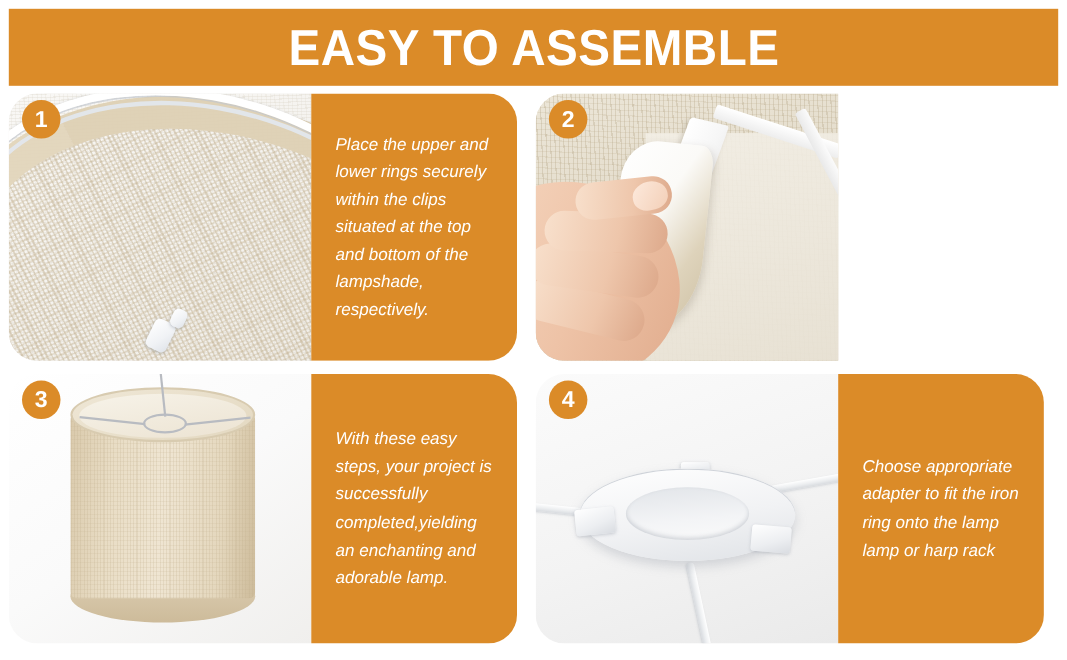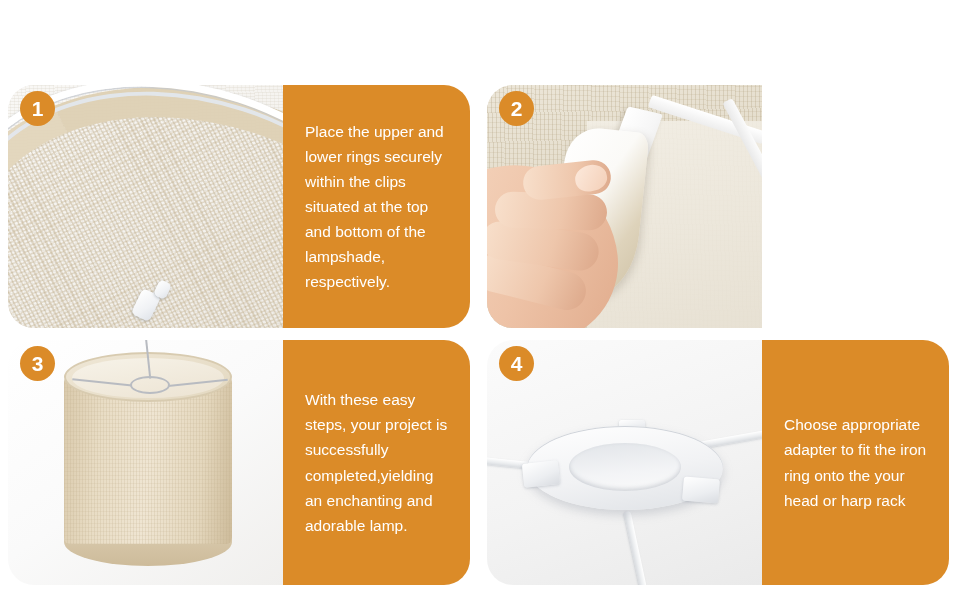--- a/index.html
+++ b/index.html
@@ -72,20 +72,21 @@
     display: flex;
     align-items: center;
     padding: 0 20px 0 22px;
     box-sizing: border-box;
   }
   .step-text {
     color: #ffffff;
     font-size: 15.5px;
     line-height: 1.62;
     font-family: "Liberation Sans", sans-serif;
+    font-style: italic;
   }
 
   
   .badge {
     position: absolute;
     left: 12px;
     top: 6px;
     width: 35px;
     height: 35px;
     border-radius: 50%;
@@ -323,20 +324,23 @@
     left: 140px; top: 168px; width: 90px; height: 7px;
     transform: rotate(78deg); transform-origin: left center;
     border-radius: 4px;
   }
 </style>
 </head>
 <body>
 
 <div class="page">
 
+  <div class="header-banner">
+    <div class="header-title">EASY TO ASSEMBLE</div>
+  </div>
 
   <div class="card card-r1c1">
     <div class="photo-pane ph1">
       <div class="fabric-top"></div>
       <div class="weave-band"></div>
       <div class="ring"></div>
       <div class="ring2"></div>
       <div class="clip"></div>
       <div class="clip small"></div>
       <div class="badge">1</div>
@@ -389,17 +393,17 @@
       <div class="wire w-down"></div>
       <div class="ring-shadow"></div>
       <div class="tab t-top"></div>
       <div class="ring-outer"></div>
       <div class="ring-hole"></div>
       <div class="tab t-left"></div>
       <div class="tab t-right"></div>
       <div class="badge">4</div>
     </div>
     <div class="text-pane">
-      <p class="step-text">Choose appropriate adapter to fit the iron ring onto the your head or harp rack</p>
+      <p class="step-text">Choose appropriate adapter to fit the iron ring onto the lamp lamp or harp rack</p>
     </div>
   </div>
 
 </div>
 
 </body></html>

